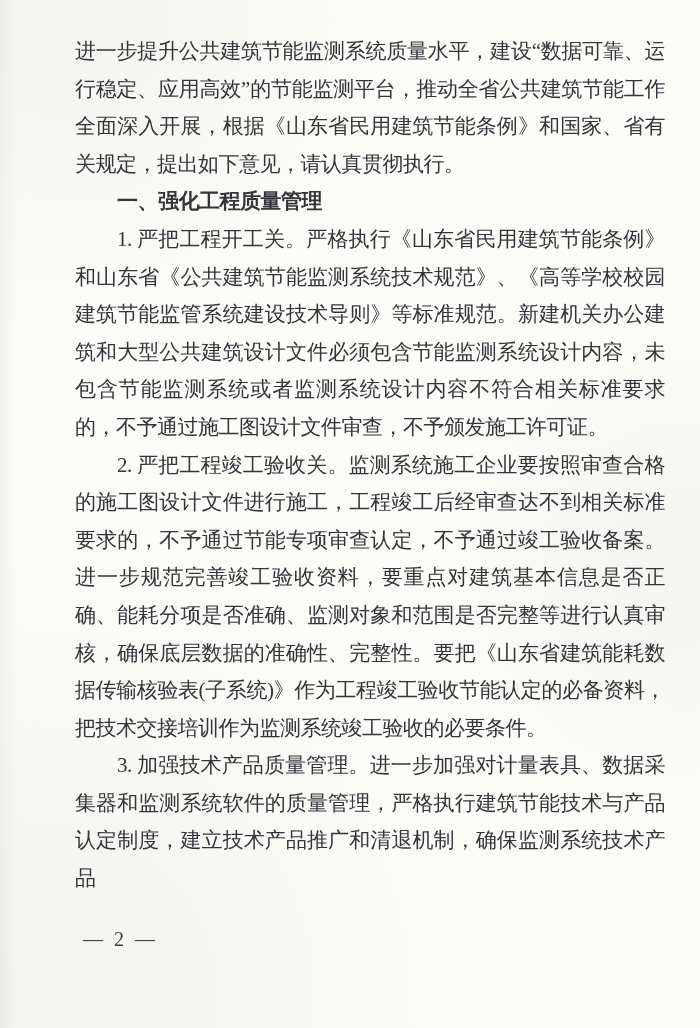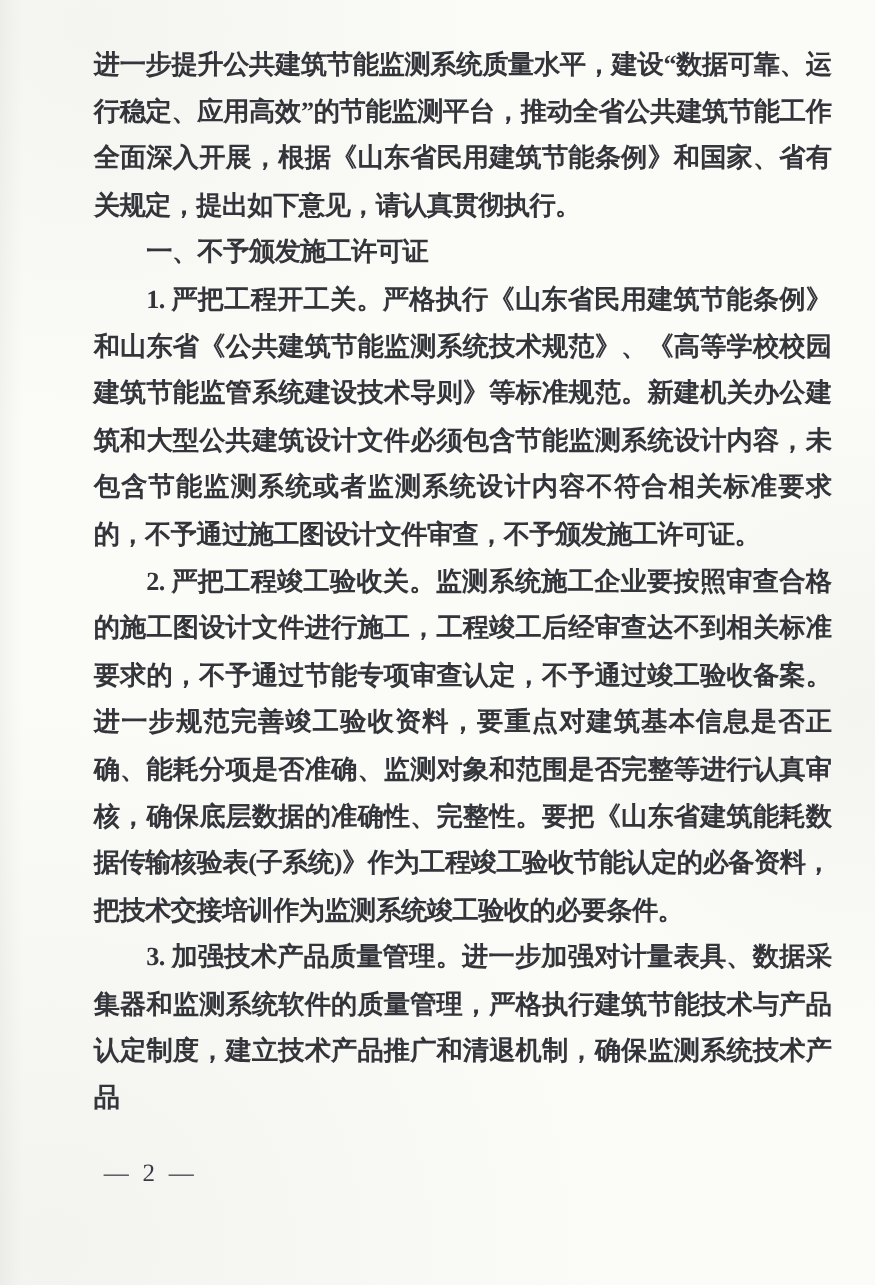--- a/index.html
+++ b/index.html
@@ -25,21 +25,20 @@
   }
   .body-text p {
     margin: 0;
     font-family: "Liberation Serif", "DejaVu Serif", serif;
     font-size: 21px;
     letter-spacing: -0.5px;
     line-height: 37.6px;
     color: #34343b;
     text-align: justify;
     text-justify: inter-ideograph;
-    font-weight: bold;
   }
   p.continuation {
     text-indent: 0;
   }
   p.numbered-item {
     text-indent: 2em;
   }
   .section-heading {
     margin: 0;
     text-indent: 2em;
@@ -59,19 +58,19 @@
     letter-spacing: 3px;
     color: #3a3a45;
   }
 </style>
 </head>
 <body>
 
 <div class="page">
   <div class="body-text">
     <p class="continuation">进一步提升公共建筑节能监测系统质量水平，建设“数据可靠、运行稳定、应用高效”的节能监测平台，推动全省公共建筑节能工作全面深入开展，根据《山东省民用建筑节能条例》和国家、省有关规定，提出如下意见，请认真贯彻执行。</p>
-    <p class="section-heading">一、不予颁发施工许可证</p>
+    <p class="section-heading">一、强化工程质量管理</p>
     <p class="numbered-item">1. 严把工程开工关。严格执行《山东省民用建筑节能条例》和山东省《公共建筑节能监测系统技术规范》、《高等学校校园建筑节能监管系统建设技术导则》等标准规范。新建机关办公建筑和大型公共建筑设计文件必须包含节能监测系统设计内容，未包含节能监测系统或者监测系统设计内容不符合相关标准要求的，不予通过施工图设计文件审查，不予颁发施工许可证。</p>
     <p class="numbered-item">2. 严把工程竣工验收关。监测系统施工企业要按照审查合格的施工图设计文件进行施工，工程竣工后经审查达不到相关标准要求的，不予通过节能专项审查认定，不予通过竣工验收备案。进一步规范完善竣工验收资料，要重点对建筑基本信息是否正确、能耗分项是否准确、监测对象和范围是否完整等进行认真审核，确保底层数据的准确性、完整性。要把《山东省建筑能耗数据传输核验表(子系统)》作为工程竣工验收节能认定的必备资料，把技术交接培训作为监测系统竣工验收的必要条件。</p>
     <p class="numbered-item">3. 加强技术产品质量管理。进一步加强对计量表具、数据采集器和监测系统软件的质量管理，严格执行建筑节能技术与产品认定制度，建立技术产品推广和清退机制，确保监测系统技术产品</p>
   </div>
   <div class="page-number">— 2 —</div>
 </div>
 
 </body></html>

